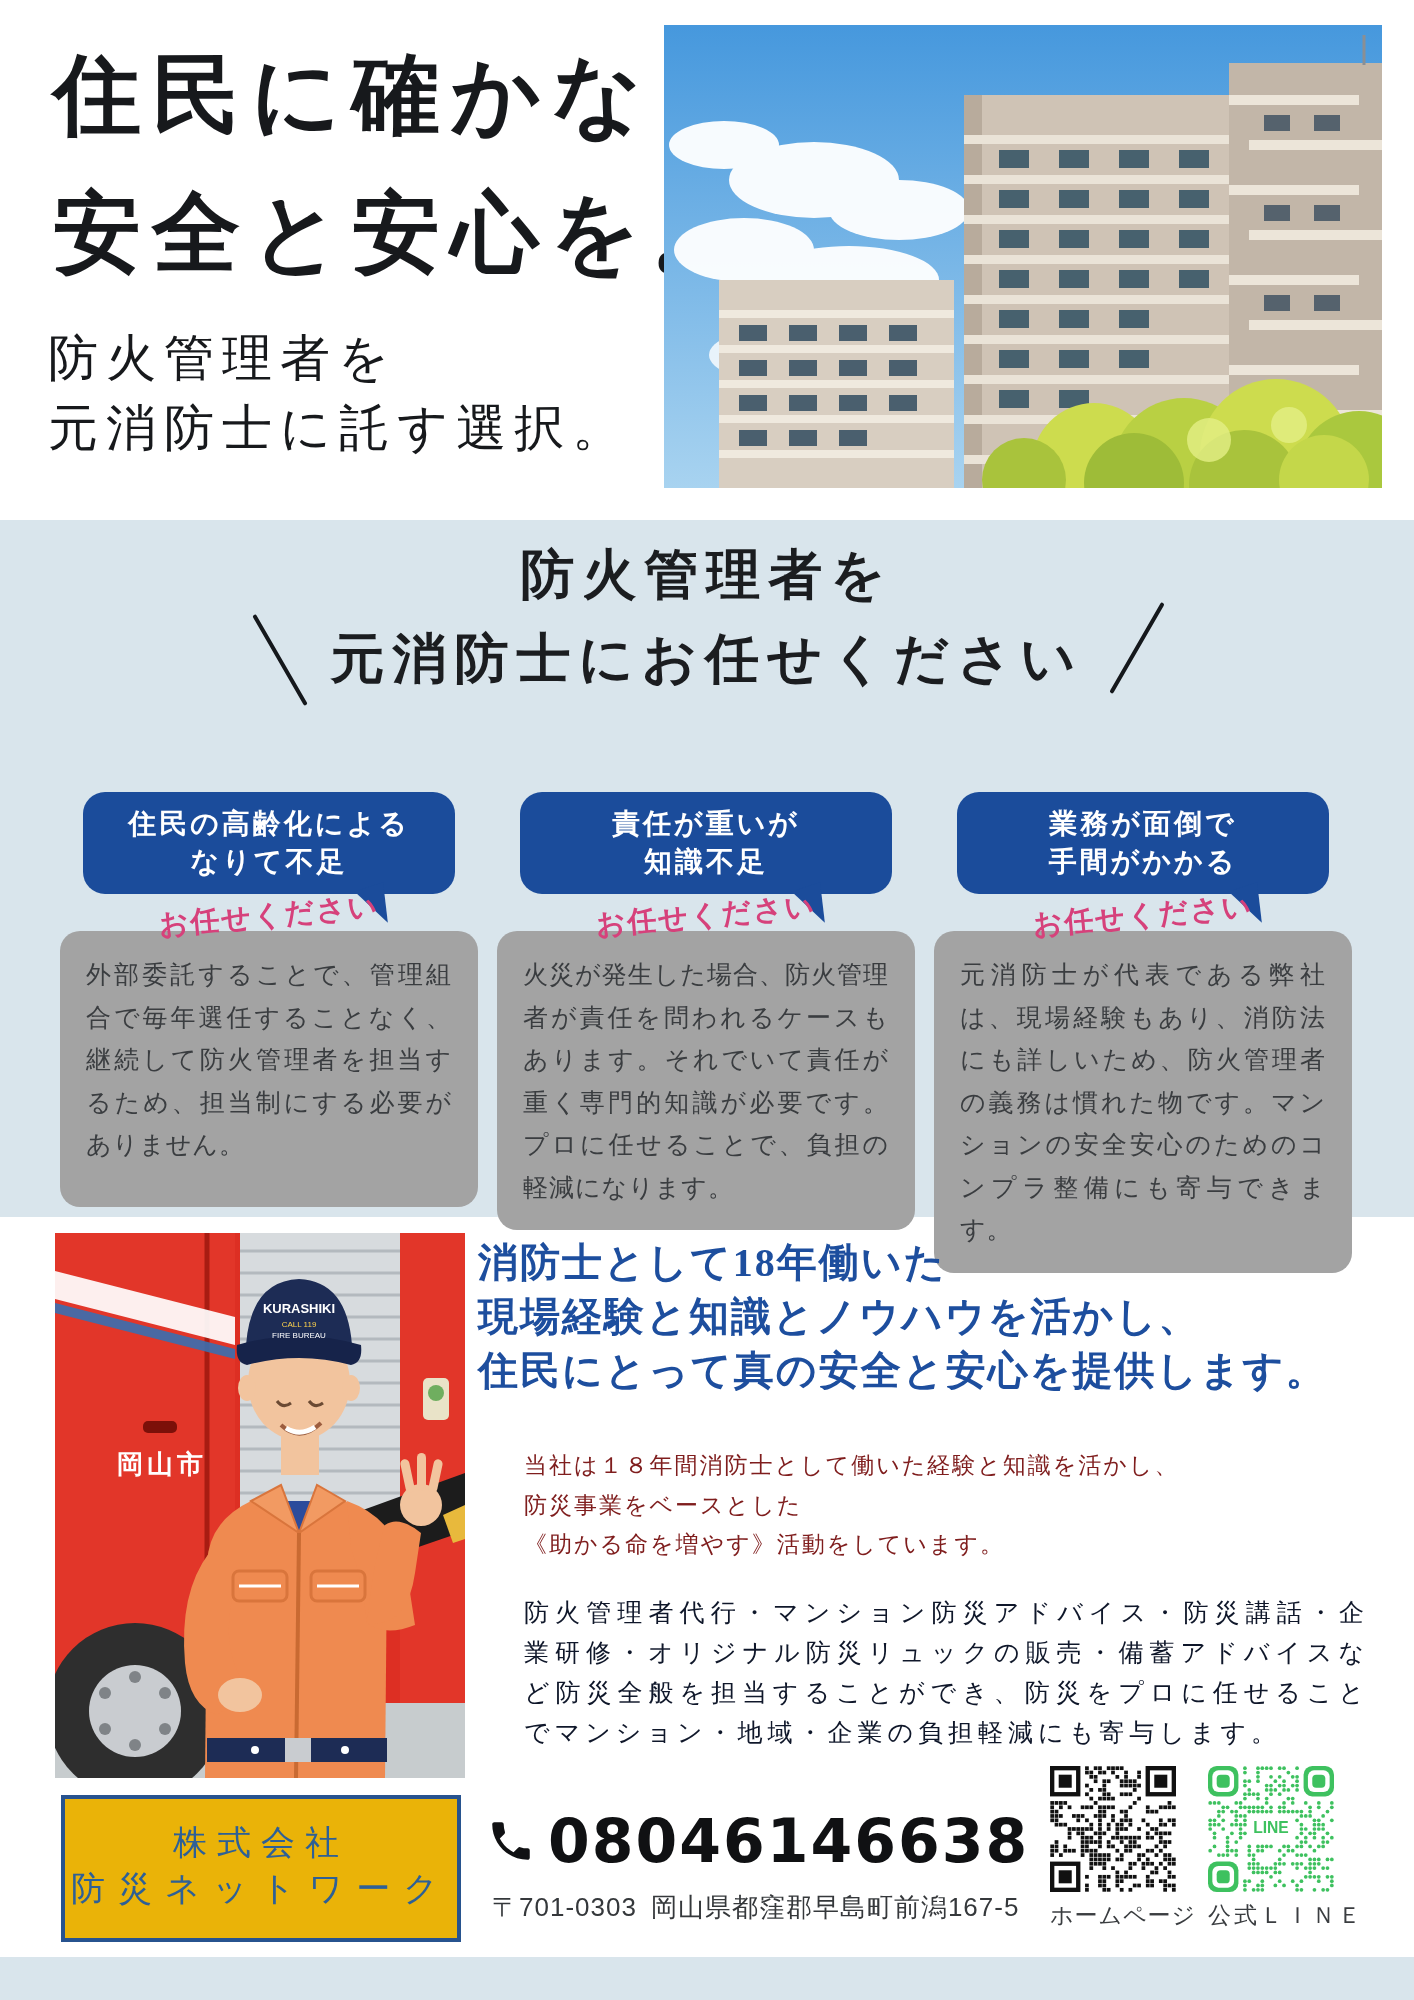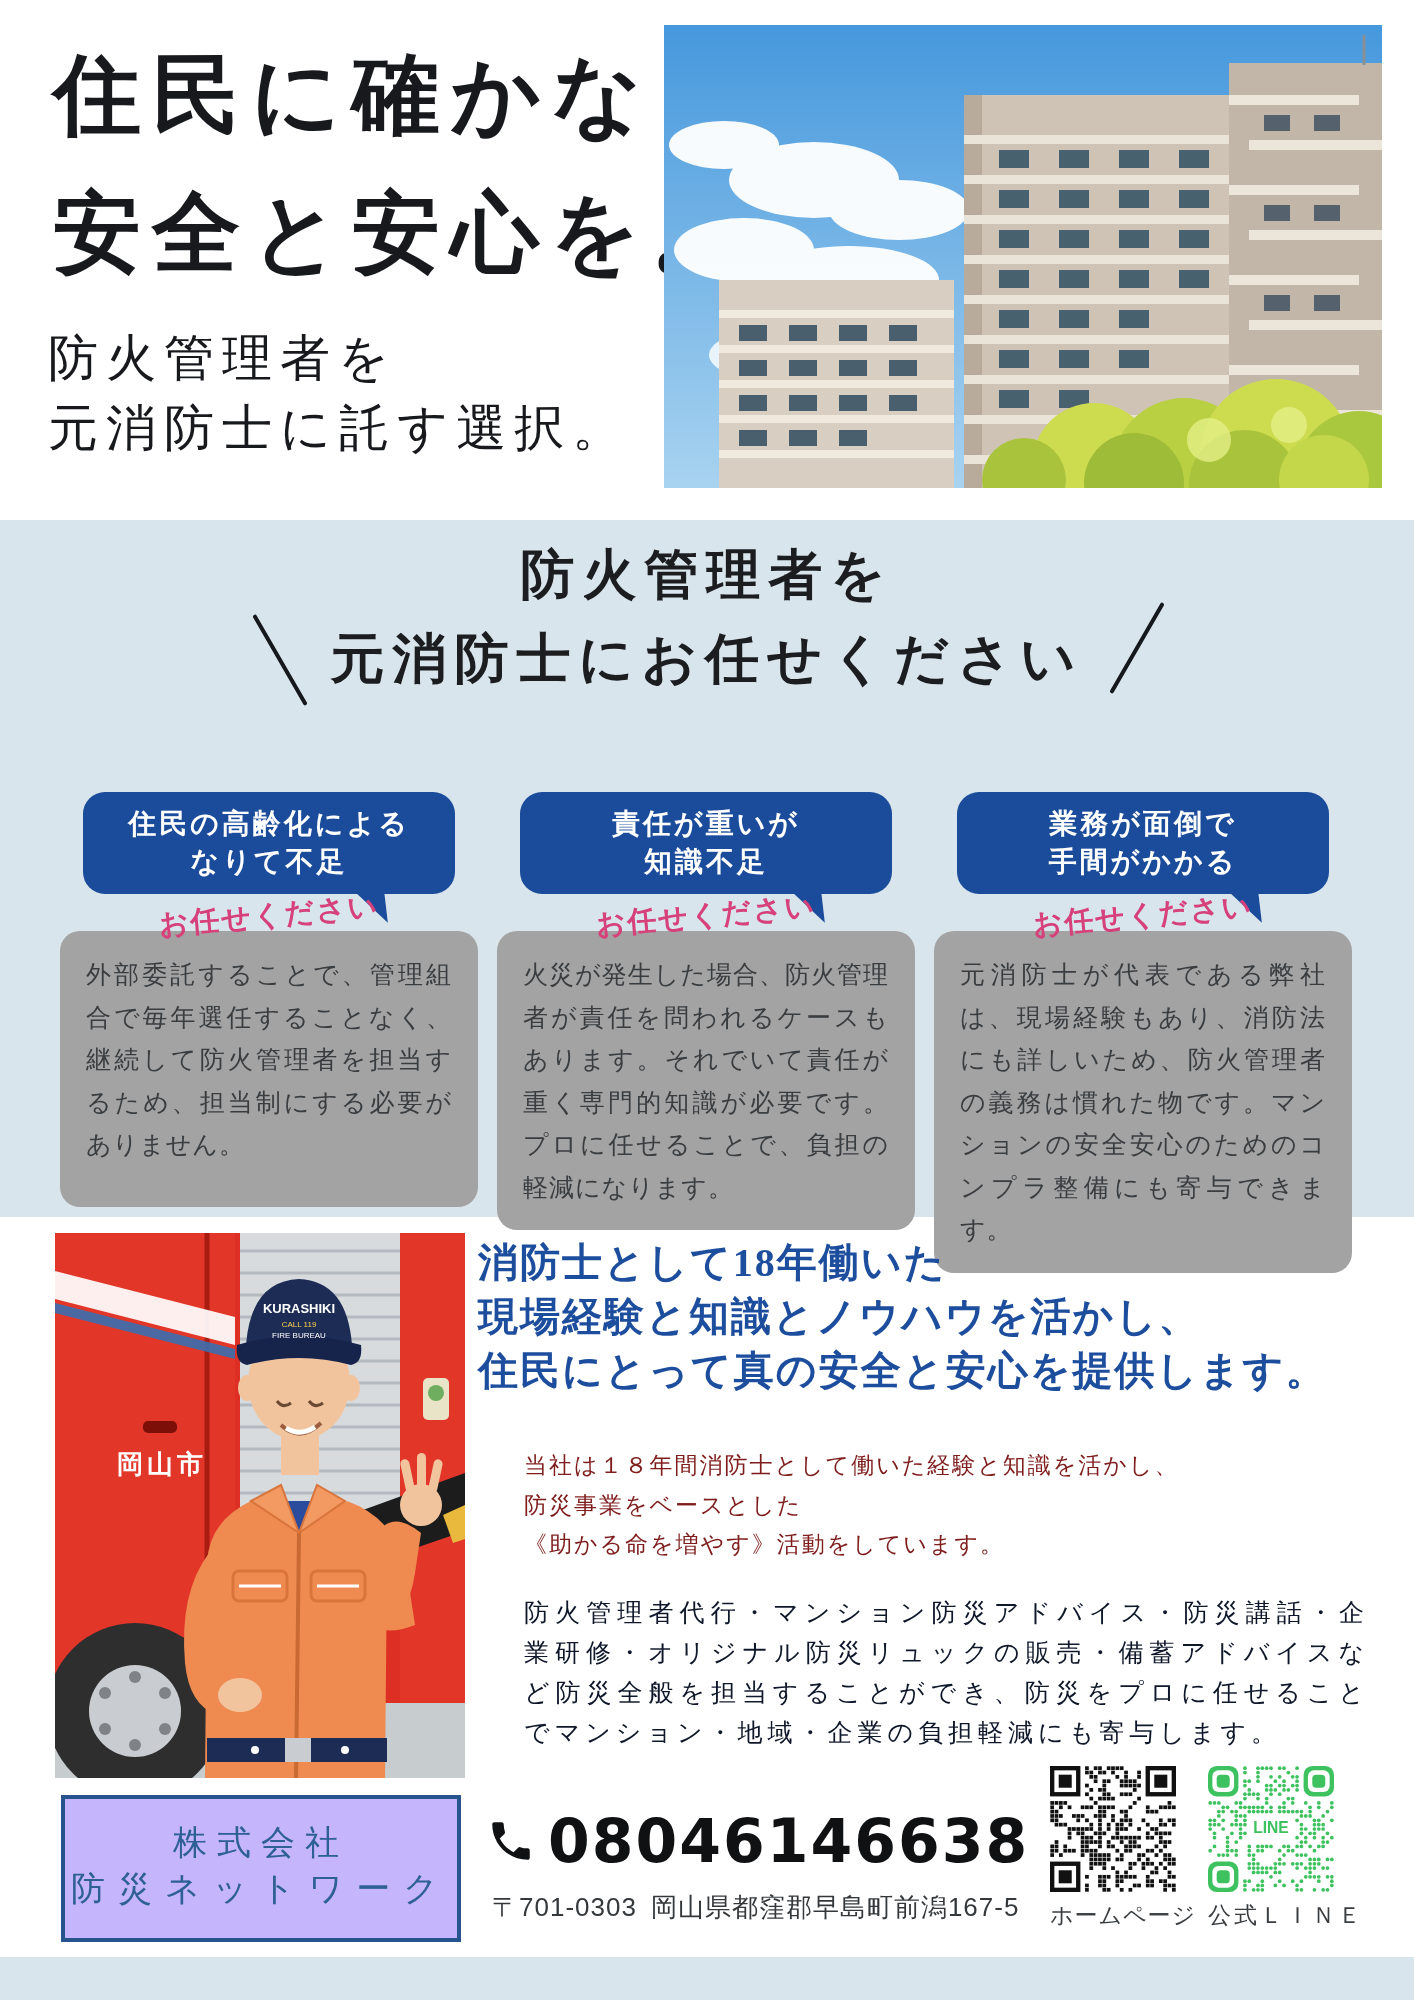--- a/index.html
+++ b/index.html
@@ -44,21 +44,21 @@
   .ff-photo{position:absolute;left:55px;top:1233px;width:410px;height:545px;overflow:hidden;}
   .prof-h{position:absolute;left:478px;width:900px;color:#1d4e9e;
           font-family:"Liberation Serif","DejaVu Serif",serif;font-weight:bold;
           font-size:40px;letter-spacing:2px;line-height:1;white-space:nowrap;}
   .ph1{top:1243px;} .ph2{top:1297px;} .ph3{top:1351px;}
   .prof-p1{position:absolute;left:524px;top:1446px;width:860px;color:#7f1d1d;
            font-size:23px;line-height:1.72;letter-spacing:2px;white-space:nowrap;}
   .prof-p2{position:absolute;left:524px;top:1592px;width:845px;color:#0f172a;
            font-size:25px;line-height:1.6;letter-spacing:5px;text-align:justify;}
   
-  .company-box{position:absolute;left:61px;top:1795px;width:392px;height:139px;background:#c4b5fd;
+  .company-box{position:absolute;left:61px;top:1795px;width:392px;height:139px;background:#eab308;
                border:4px solid #27538f;display:flex;flex-direction:column;align-items:center;justify-content:center;}
   .company-box .c1{color:#2e6096;font-family:"Liberation Serif","DejaVu Serif",serif;
                    font-size:34px;letter-spacing:10px;line-height:1.2;}
   .company-box .c2{color:#2e6096;font-family:"Liberation Serif","DejaVu Serif",serif;
                    font-size:34px;letter-spacing:13px;line-height:1.5;}
   .phone-row{position:absolute;left:486px;top:1806px;display:flex;align-items:center;gap:12px;}
   .phone-icon{width:50px;height:50px;}
   .phone-num{color:#101113;font-size:60px;font-weight:900;letter-spacing:2px;
              font-family:"DejaVu Sans","Liberation Sans",sans-serif;}
   .addr-row{position:absolute;left:492px;top:1890px;color:#35383b;font-size:26px;letter-spacing:1px;}

